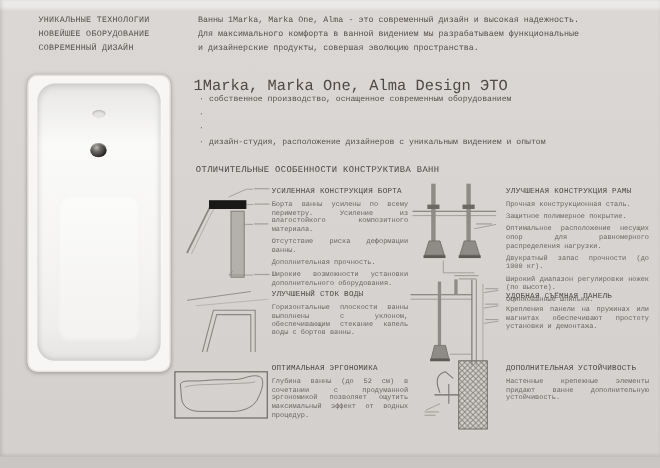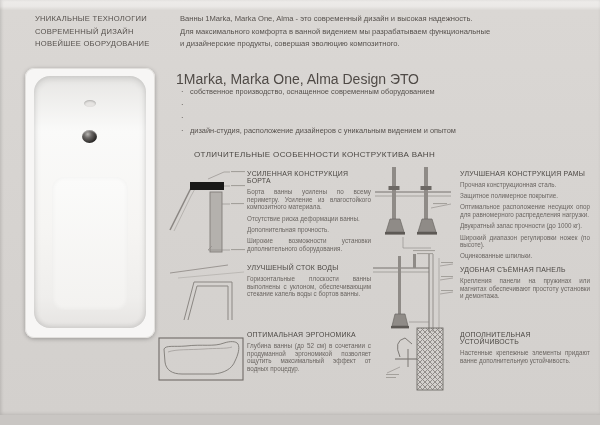--- a/index.html
+++ b/index.html
@@ -1,18 +1,18 @@
 <!DOCTYPE html>
 <html><head>
 <meta charset="utf-8">
 <style>
   html,body{margin:0;padding:0;background:#c9c6c3;}
   .page{
     position:relative;width:600px;height:415px;overflow:hidden;
-    font-family:Liberation Sans, sans-serif;
+    font-family:Liberation Mono, monospace;
     background:linear-gradient(180deg,#edebe9 0%,#ebe9e7 1.5%,#dad7d4 2.5%,#d6d3d0 55%,#d3d0cd 100%);
     box-shadow:inset 2px 0 3px rgba(0,0,0,.08), inset 0 -2px 3px rgba(0,0,0,.06);
     color:#55504c;
   }
   .abs{position:absolute;}
   
   .hdr-left{left:35px;top:13px;width:150px;font-size:7.6px;line-height:12.5px;letter-spacing:.25px;color:#56514d;}
   .hdr-intro{left:180px;top:13px;width:400px;font-size:7.6px;line-height:12.5px;color:#56514d;}
   
   .tub{left:25px;top:68px;width:130px;height:270px;background:#f7f6f5;border-radius:9px;
@@ -26,21 +26,21 @@
        background:#e6e4e2;box-shadow:inset 0 1px 2px rgba(0,0,0,.25);}
   .drain-hole{position:absolute;left:50%;top:54px;width:15px;height:13px;margin-left:-8px;border-radius:50%;
        background:radial-gradient(circle at 38% 32%,#b9b7b4 0%,#6b6866 30%,#23211f 75%);
        box-shadow:0 1px 1px rgba(255,255,255,.7), inset 0 1px 1px rgba(255,255,255,.4);}
   
   .brand-title{left:176px;top:71px;font-size:14px;color:#4f4a46;}
   .brand-list{left:181px;top:85px;width:360px;font-size:7.4px;line-height:13px;color:#56514d;}
   .brand-list .li{display:flex;}
   .brand-list .dot{width:9px;flex:0 0 9px;}
   
-  .feat-title{left:194px;top:150px;font-size:8px;letter-spacing:.35px;color:#4b4743;}
+  .feat-title{left:178px;top:150px;font-size:8px;letter-spacing:.35px;color:#4b4743;}
   .sec{width:124px;}
   .sec h3{margin:0 0 4px 0;font-size:6.9px;font-weight:400;letter-spacing:.25px;color:#4b4743;}
   .sec p{margin:0 0 3.5px 0;font-size:6.3px;line-height:7.7px;color:#6b6662;text-align:justify;}
   .s1{left:247px;top:170px;}
   .s2{left:247px;top:264px;}
   .s3{left:247px;top:331px;}
   .s4{left:460px;top:170px;width:130px;}
   .s5{left:460px;top:266px;width:130px;}
   .s6{left:460px;top:331px;width:130px;}
   
@@ -52,28 +52,28 @@
   .d6{left:385px;top:327px;}
   svg{display:block;}
 </style>
 </head>
 <body>
 
 <div class="page">
 
   <div class="abs hdr-left">
     <div>УНИКАЛЬНЫЕ ТЕХНОЛОГИИ</div>
+    <div>НОВЕЙШЕЕ ОБОРУДОВАНИЕ</div>
     <div>СОВРЕМЕННЫЙ ДИЗАЙН</div>
-    <div>НОВЕЙШЕЕ ОБОРУДОВАНИЕ</div>
   </div>
 
   <div class="abs hdr-intro">
     <div>Ванны 1Marka, Marka One, Alma - это современный дизайн и высокая надежность.</div>
     <div>Для максимального комфорта в ванной видением мы разрабатываем функциональные</div>
-    <div>и дизайнерские продукты, совершая эволюцию композитного.</div>
+    <div>и дизайнерские продукты, совершая эволюцию пространства.</div>
   </div>
 
   <div class="abs tub">
     <div class="tub-basin">
       <div class="tub-floor"></div>
       <div class="overflow-hole"></div>
       <div class="drain-hole"></div>
     </div>
   </div>
 

